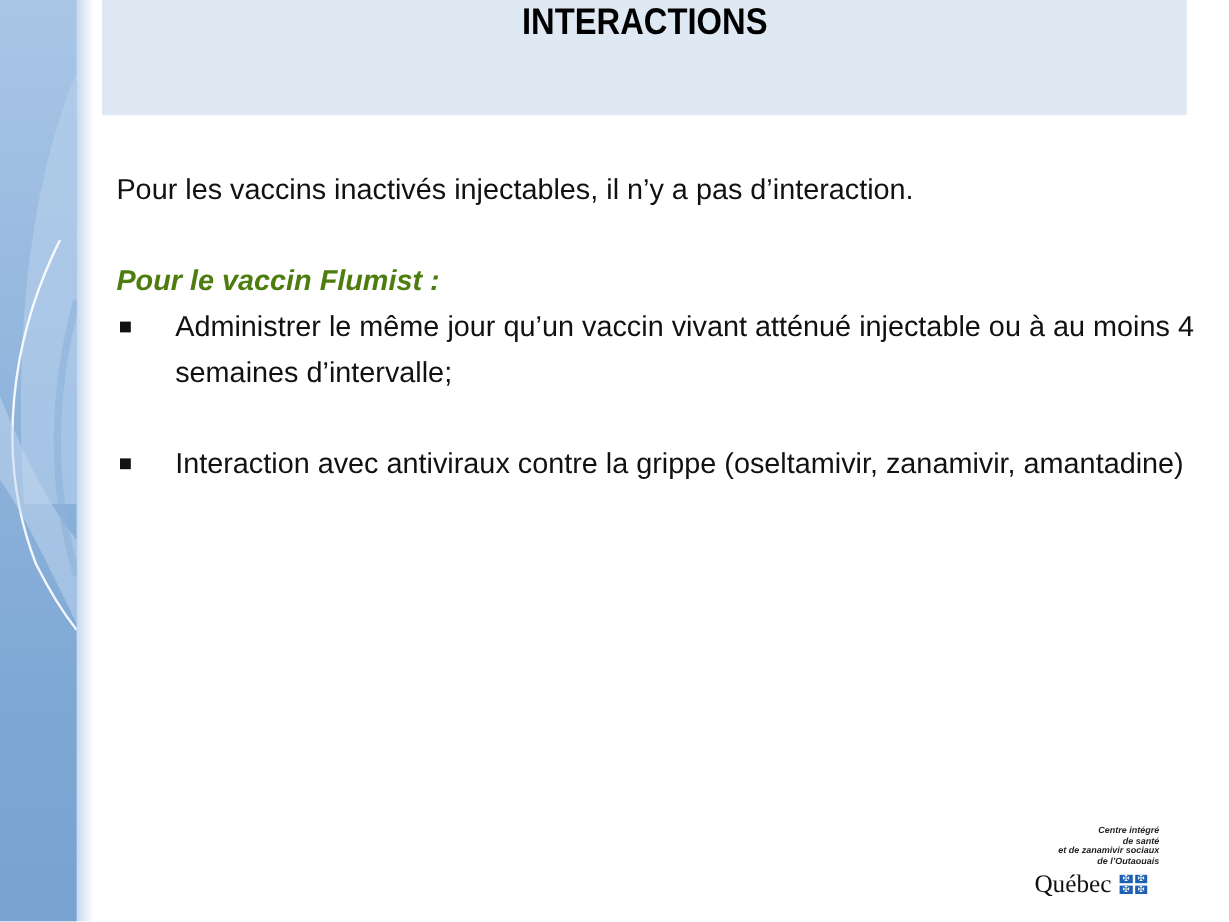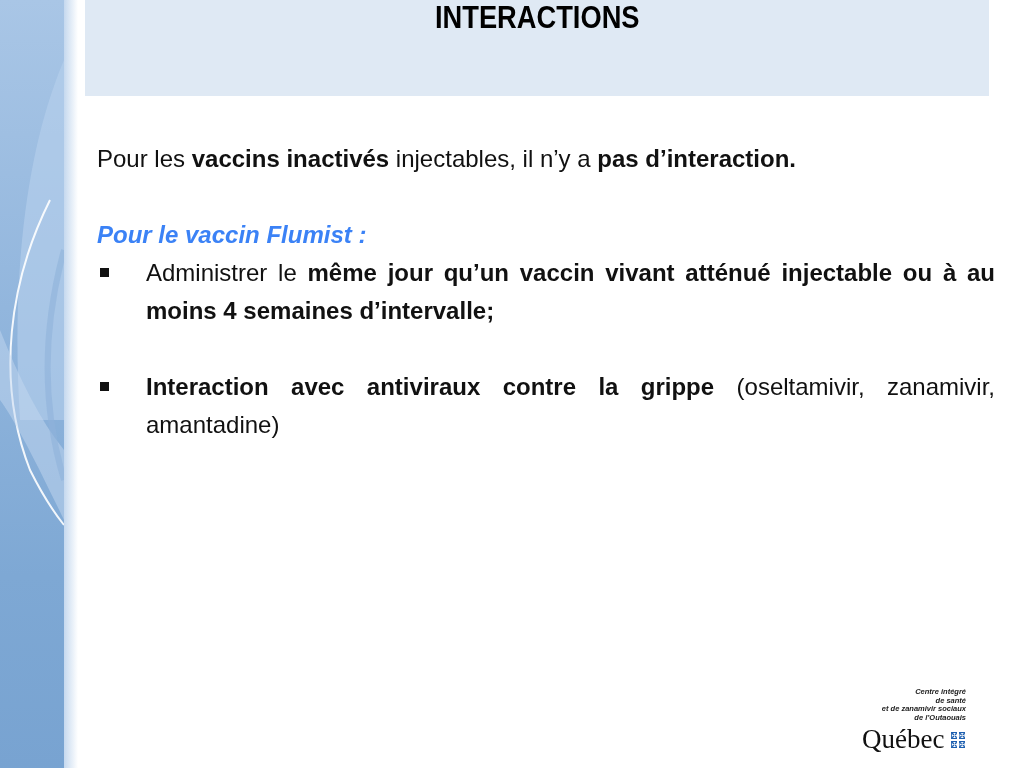--- a/index.html
+++ b/index.html
@@ -31,39 +31,39 @@
     .title-bar h1 {
       margin: 0; font-size: 31px; font-weight: bold; letter-spacing: 0px;
       color: #000; transform: scaleX(0.88);
     }
     .content {
       position: absolute; left: 97px; top: 140px; width: 898px;
       font-size: 24px; line-height: 38px; color: #111;
     }
     .content p { margin: 0; }
     .intro { margin-bottom: 38px !important; }
-    .flumist-heading { color: #3b82f6; font-weight: bold; font-style: italic; }
+    .flumist-heading { color: #4d7c0f; font-weight: bold; font-style: italic; }
     .bullets { list-style: none; margin: 0; padding: 0; }
     .bullets li {
       position: relative; padding-left: 49px; text-align: justify;
       margin-bottom: 38px;
     }
     .bullets li:last-child { margin-bottom: 16px; }
     .bullet-mark {
       position: absolute; left: 3px; top: 14px; width: 9px; height: 9px; background: #111;
     }
-    b { font-weight: bold; }
+    b { font-weight: normal; }
     .logo {
       position: absolute; left: 836px; top: 688px; width: 130px; height: 60px;
     }
     .logo .org {
       font-size: 7.5px; line-height: 8.5px; font-weight: bold; font-style: italic; color: #222; text-align: right;
     }
     .logo .quebec-row { display: flex; align-items: center; margin-top: 2px; margin-left: 26px; }
-    .logo .quebec { font-size: 27px; color: #111; font-family: "Liberation Serif", serif; }
+    .logo .quebec { font-size: 21px; color: #111; font-family: "Liberation Serif", serif; }
     .flag {
       margin-left: 6px; width: 25px; height: 17px; background: #1d5fb0;
       display: grid; grid-template-columns: 1fr 1fr; grid-template-rows: 1fr 1fr; gap: 2px;
       padding: 1px; box-sizing: border-box; background-color: #fff;
     }
     .flag span {
       background: #1d5fb0; color: #fff; font-size: 7px; line-height: 7px;
       display: flex; align-items: center; justify-content: center;
     }
   </style>

